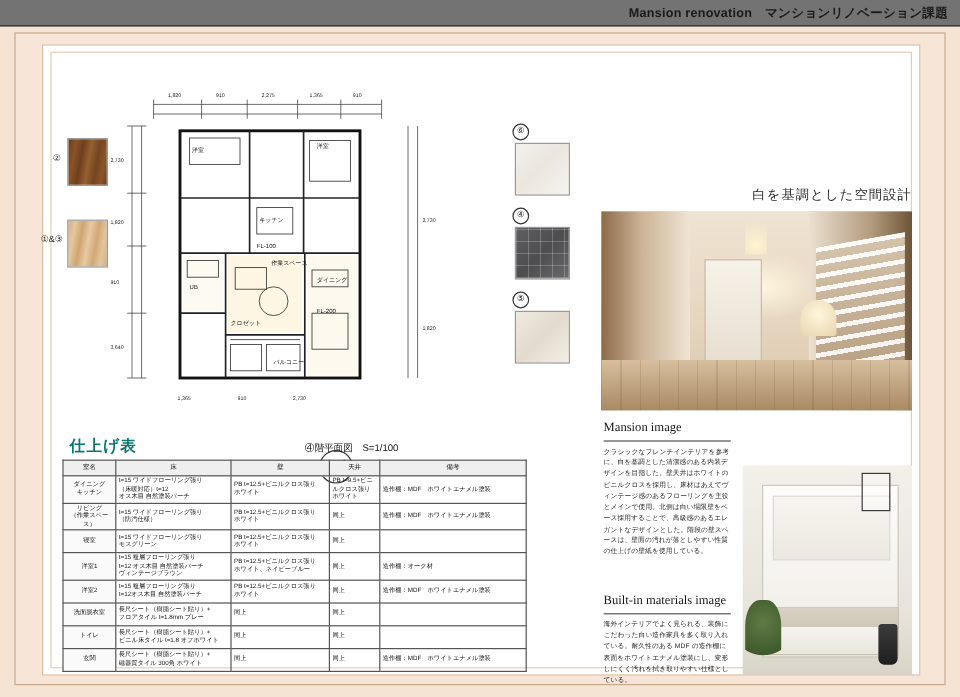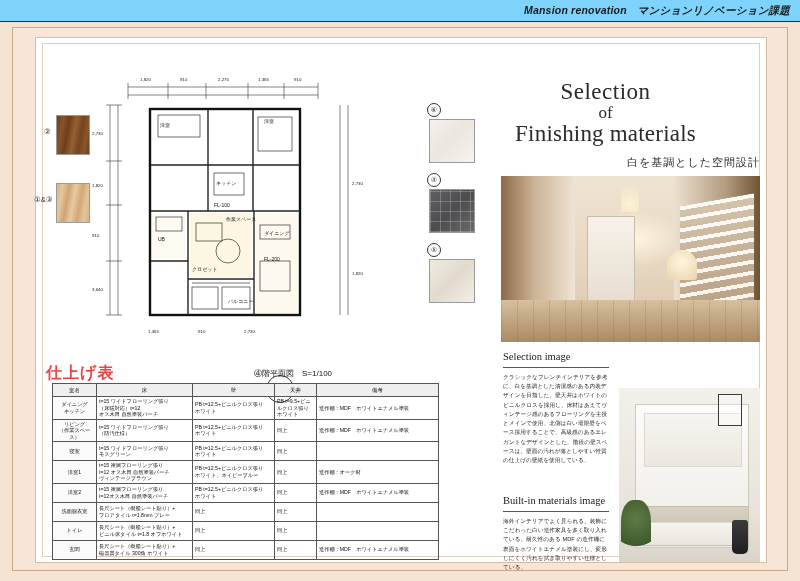--- a/index.html
+++ b/index.html
@@ -19,22 +19,21 @@
     height: 581px;
     background: #f5e3d4;
     box-sizing: border-box;
   }
   
   .header-band {
     position: absolute;
     top: 0; left: 0;
     width: 800px;
     height: 22px;
-    background: #7dd3fc;
-    font-style: italic;
+    background: #737373;
   }
   .header-title {
     position: absolute;
     right: 10px;
     top: 4px;
     font-size: 10.5px;
     font-weight: bold;
     color: #1a1a1a;
     letter-spacing: 0.2px;
     white-space: nowrap;
@@ -150,25 +149,25 @@
     content: "";
     position: absolute;
     left: 4px; top: 12px;
     width: 18px; height: 1px;
     background: #333;
     transform: rotate(-35deg);
   }
   
   .fin-title {
     position: absolute;
-    left: 4px;
+    left: 16px;
     top: 320px;
-    font-size: 16px;
+    font-size: 13px;
     font-weight: bold;
-    color: #ef4444;
+    color: #0f766e;
     letter-spacing: 1px;
   }
   table.fin {
     position: absolute;
     left: 10px;
     top: 340px;
     width: 386px;
     border-collapse: collapse;
     font-size: 5.2px;
     color: #111;
@@ -555,38 +554,33 @@
 
         <div class="callout" style="left:-24px; top:60px;">⑥</div>
         <div class="chip chip-tile-white" style="left:-22px; top:76px; width:46px; height:44px;"></div>
 
         <div class="callout" style="left:-24px; top:130px;">④</div>
         <div class="chip chip-tile-dark" style="left:-22px; top:146px; width:46px; height:44px;"></div>
 
         <div class="callout" style="left:-24px; top:200px;">⑤</div>
         <div class="chip chip-tile-cream" style="left:-22px; top:216px; width:46px; height:44px;"></div>
 
-        <div class="sel-title">
-          <div class="sel-l1">Selection</div>
-          <div class="sel-l2">of</div>
-          <div class="sel-l3">Finishing materials</div>
-        </div>
         <div class="sel-sub">白を基調とした空間設計</div>
 
         <div class="photo photo-hall">
           <div class="hall-wallL"></div>
           <div class="hall-wallR"></div>
           <div class="hall-stair"></div>
           <div class="hall-door"></div>
           <div class="hall-chand"></div>
           <div class="hall-lamp"></div>
           <div class="hall-floor"></div>
         </div>
 
-        <div class="sec-h" style="left:52px; top:308px;">Selection image</div>
+        <div class="sec-h" style="left:52px; top:308px;">Mansion image</div>
         <div class="sec-h-rule" style="left:52px; top:324px; width:106px;"></div>
         <div class="body-txt" style="left:52px; top:330px; width:106px;">クラシックなフレンチインテリアを参考に、白を基調とした清潔感のある内装デザインを目指した。壁天井はホワイトのビニルクロスを採用し、床材はあえてヴィンテージ感のあるフローリングを主役とメインで使用。北側は白い場限壁をベース採用することで、高級感のあるエレガントなデザインとした。階段の壁スペースは、壁面の汚れが落としやすい性質の仕上げの壁紙を使用している。</div>
 
         <div class="sec-h" style="left:52px; top:452px;">Built-in materials image</div>
         <div class="sec-h-rule" style="left:52px; top:468px; width:106px;"></div>
         <div class="body-txt" style="left:52px; top:474px; width:106px;">海外インテリアでよく見られる、装飾にこだわった白い造作家具を多く取り入れている。耐久性のある MDF の造作棚に表面をホワイトエナメル塗装にし、変形しにくく汚れを拭き取りやすい仕様としている。</div>
 
         <div class="photo photo-furn">
           <div class="furn-wall"></div>
           <div class="furn-cab"></div>

